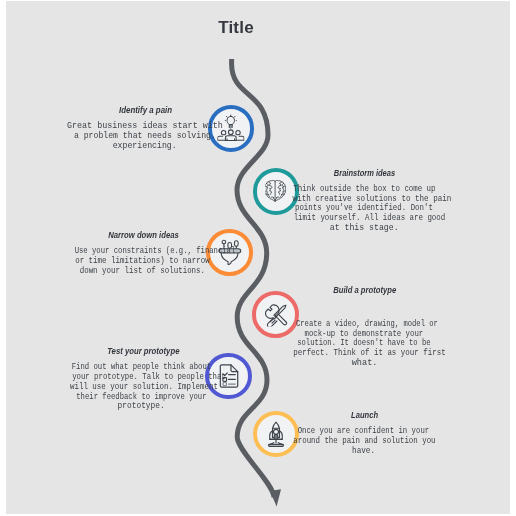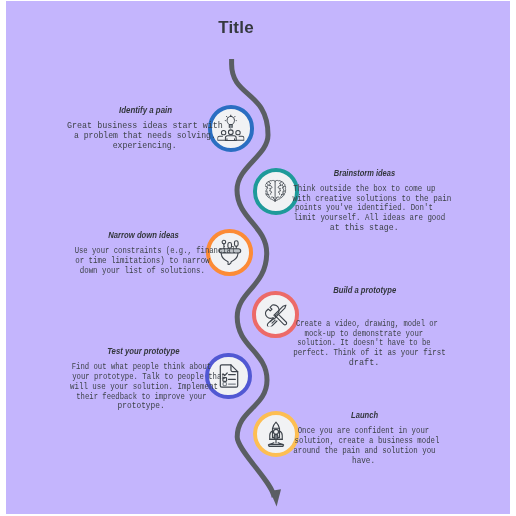--- a/index.html
+++ b/index.html
@@ -1,17 +1,17 @@
 <!DOCTYPE html>
 <html><head>
 <meta charset="utf-8">
 <style>
   html,body{margin:0;padding:0;}
   body{width:516px;height:516px;background:#ffffff;font-family:"Liberation Sans",sans-serif;overflow:hidden;}
-  #canvas{position:absolute;left:6px;top:1px;width:504px;height:513px;background:#c4b5fd;overflow:hidden;}
+  #canvas{position:absolute;left:6px;top:1px;width:504px;height:513px;background:#e5e5e5;overflow:hidden;}
   .title{position:absolute;left:0;top:19px;width:460px;text-align:center;font-size:17px;font-weight:bold;color:#35393f;letter-spacing:0.2px;line-height:16px;}
   svg.flow{position:absolute;left:0;top:0;width:504px;height:513px;}
   .node{position:absolute;width:46.6px;height:46.6px;border-radius:50%;box-sizing:border-box;border:4.5px solid #000;background:#f1f2f4;}
   .node svg{position:absolute;left:50%;top:50%;transform:translate(-50%,-50%);}
   .block{position:absolute;text-align:center;color:#3d4248;}
   .block .hd{font-size:8.2px;font-weight:bold;line-height:11px;margin-bottom:6px;color:#32363c;white-space:nowrap;font-style:italic;}
   .block .hdw{display:inline-block;transform-origin:center center;}
   .block .bd{font-size:8.4px;line-height:9.85px;color:#3d4248;}
   .block .ln{white-space:nowrap;font-family:Liberation Mono, monospace;}
   .block .lnw{display:inline-block;transform-origin:center center;}
@@ -155,35 +155,34 @@
         <div class="ln"><span class="lnw" style="transform: scaleX(0.890727);">down your list of solutions.</span></div>
       </div>
   </div>
   <div class="block" id="b4" style="left: 278.7px; top: 283.7px; width: 160px;">
     <div class="hd"><span class="hdw" style="transform: scaleX(0.935716);">Build a prototype</span></div>
     <div class="bd" id="bd4" style="position: relative; left: -0.5px; margin-top: 24px;">
         <div class="ln"><span class="lnw" style="transform: scaleX(0.85519);">Create a video, drawing, model or</span></div>
         <div class="ln"><span class="lnw" style="transform: scaleX(0.874814);">mock-up to demonstrate your</span></div>
         <div class="ln"><span class="lnw" style="transform: scaleX(0.855664);">solution. It doesn't have to be</span></div>
         <div class="ln"><span class="lnw" style="transform: scaleX(0.892608);">perfect. Think of it as your first</span></div>
-        <div class="ln"><span class="lnw" style="transform: scaleX(1.02128);">draft.</span></div>
+        <div class="ln"><span class="lnw" style="transform: scaleX(1.02128);">what.</span></div>
       </div>
   </div>
   <div class="block" id="b5" style="left: 57.4px; top: 345px; width: 160px;">
     <div class="hd"><span class="hdw" style="transform: scaleX(0.943875);">Test your prototype</span></div>
     <div class="bd" id="bd5" style="position: relative; left: -2px;">
         <div class="ln"><span class="lnw" style="transform: scaleX(0.867321);">Find out what people think about</span></div>
         <div class="ln"><span class="lnw" style="transform: scaleX(0.872799);">your prototype. Talk to people that</span></div>
         <div class="ln"><span class="lnw" style="transform: scaleX(0.892332);">will use your solution. Implement</span></div>
         <div class="ln"><span class="lnw" style="transform: scaleX(0.863689);">their feedback to improve your</span></div>
         <div class="ln"><span class="lnw" style="transform: scaleX(0.939597);">prototype.</span></div>
       </div>
   </div>
   <div class="block" id="b6" style="left: 278.4px; top: 409px; width: 160px;">
     <div class="hd"><span class="hdw" style="transform: scaleX(0.927039);">Launch</span></div>
     <div class="bd" id="bd6" style="position: relative; left: -0.8px;">
         <div class="ln"><span class="lnw" style="transform: scaleX(0.872329);">Once you are confident in your</span></div>
-        <div class="ln"><span class="lnw" style="transform: scaleX(0.8728);">solution, create a business model</span></div>
         <div class="ln"><span class="lnw" style="transform: scaleX(0.884432);">around the pain and solution you</span></div>
         <div class="ln"><span class="lnw" style="transform: scaleX(0.917073);">have.</span></div>
       </div>
   </div>
 </div>
 
 </body></html>

